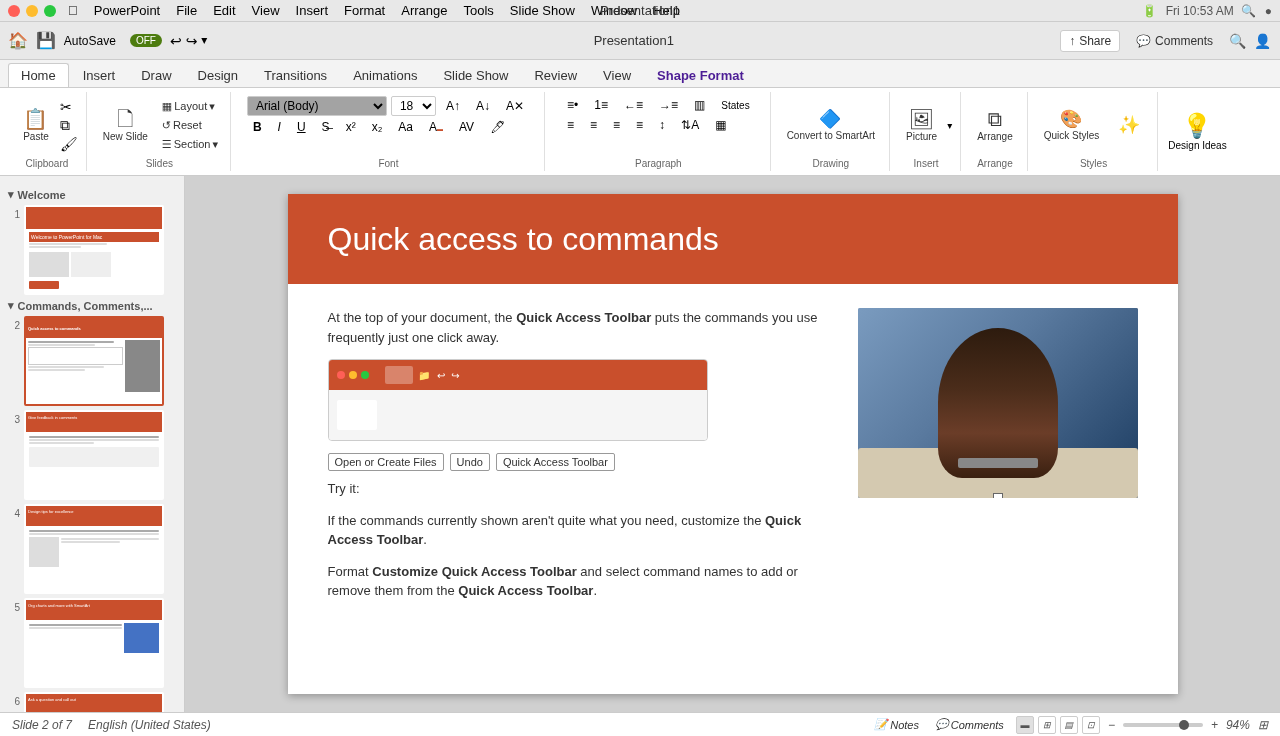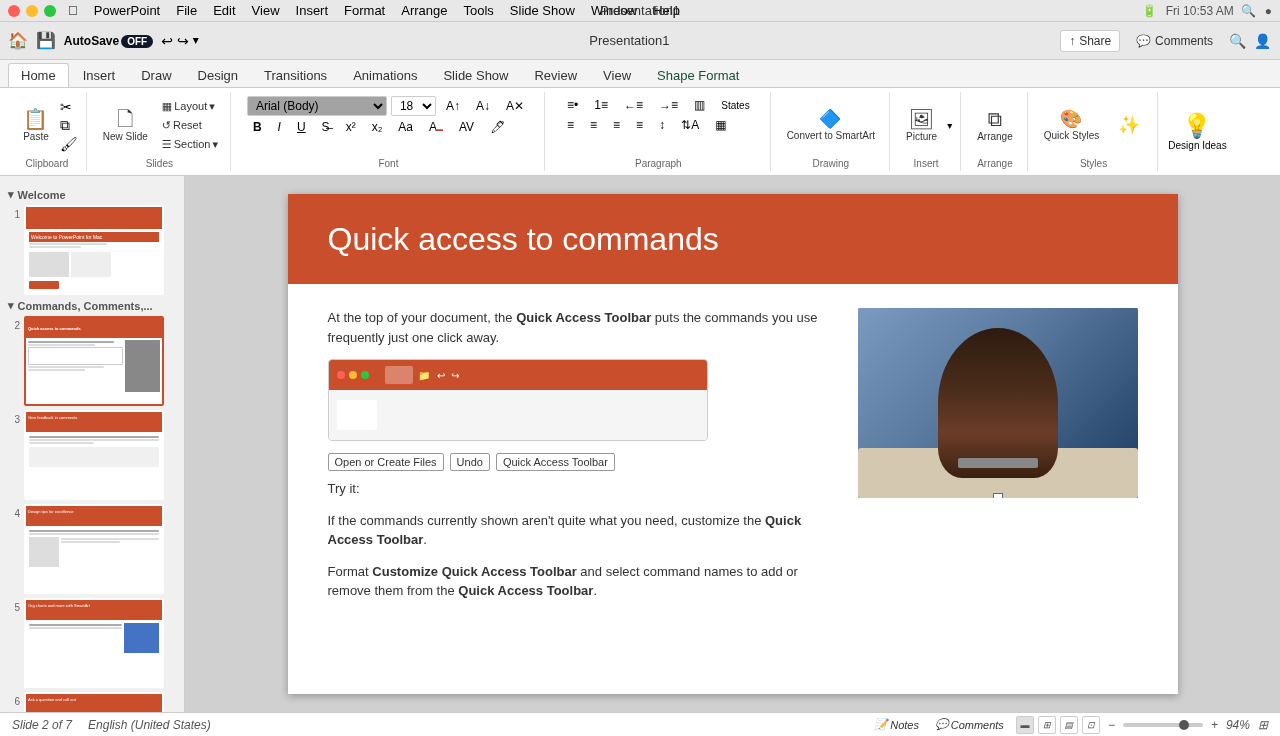--- a/index.html
+++ b/index.html
@@ -29,22 +29,22 @@
     
     .app-toolbar {
       height: 38px;
       background: #e8e8e8;
       display: flex;
       align-items: center;
       padding: 0 8px;
       border-bottom: 1px solid #ccc;
       gap: 8px;
     }
-    .autosave-toggle { display: flex; align-items: flex-end; gap: 2px; font-size: 12px; font-weight: bold; }
-    .toggle-switch { background: #0f172a; color: white; border-radius: 10px; padding: 1px 6px; font-size: 10px; }
+    .autosave-toggle { display: flex; align-items: flex-start; gap: 14px; font-size: 12px; }
+    .toggle-switch { background: #4d7c0f; color: white; border-radius: 10px; padding: 1px 6px; font-size: 10px; }
     .toolbar-center { flex: 1; text-align: center; font-size: 13px; color: #333; font-weight: 500; }
     .undo-redo { display: flex; gap: 4px; }
 
     
     .ribbon-tabs {
       height: 28px;
       background: #f3f3f3;
       display: flex;
       align-items: flex-end;
       padding: 0 8px;
@@ -52,21 +52,21 @@
       gap: 2px;
     }
     .ribbon-tab {
       padding: 4px 12px;
       font-size: 13px;
       cursor: pointer;
       border-radius: 3px 3px 0 0;
       color: #333;
     }
     .ribbon-tab.active { background: white; border: 1px solid #ccc; border-bottom: none; font-weight: 500; }
-    .ribbon-tab.shape-format { color: #14532d; font-weight: 400; }
+    .ribbon-tab.shape-format { color: #4c1d95; font-weight: 700; }
 
     
     .ribbon {
       height: 88px;
       background: white;
       border-bottom: 1px solid #ccc;
       display: flex;
       align-items: stretch;
       padding: 4px 8px;
       gap: 2px;

